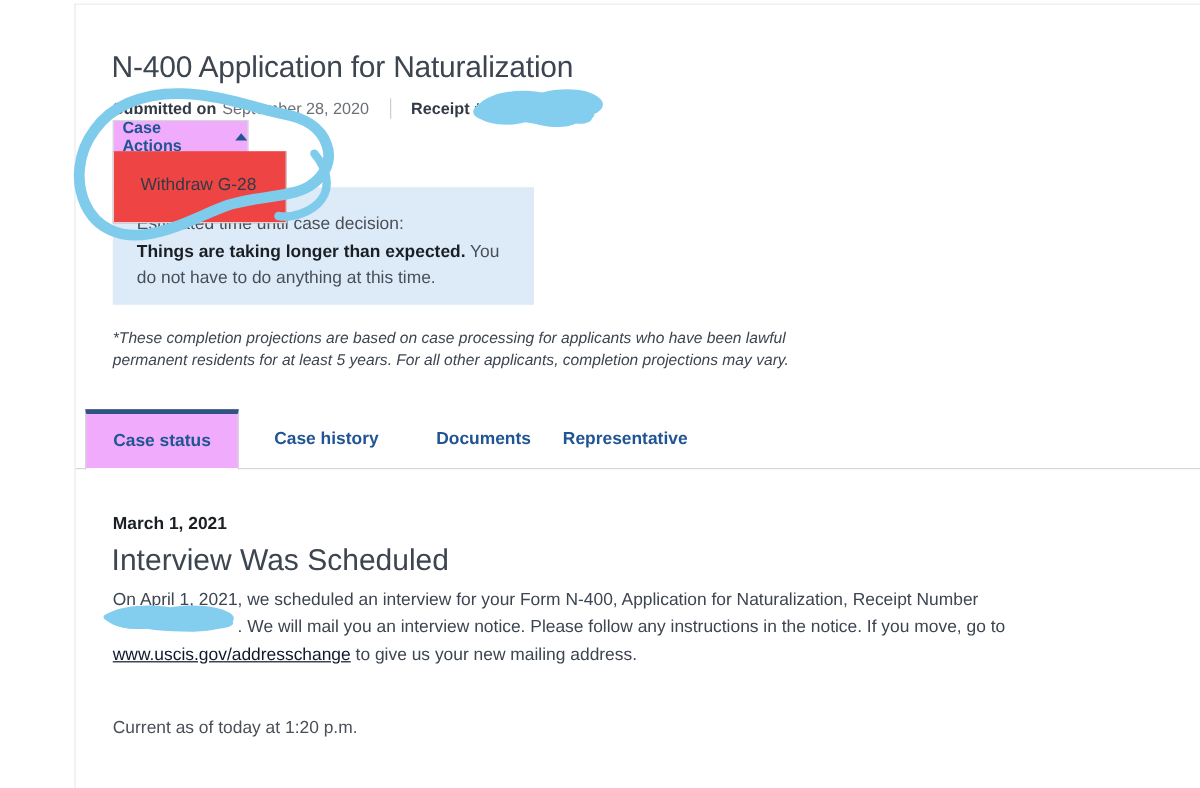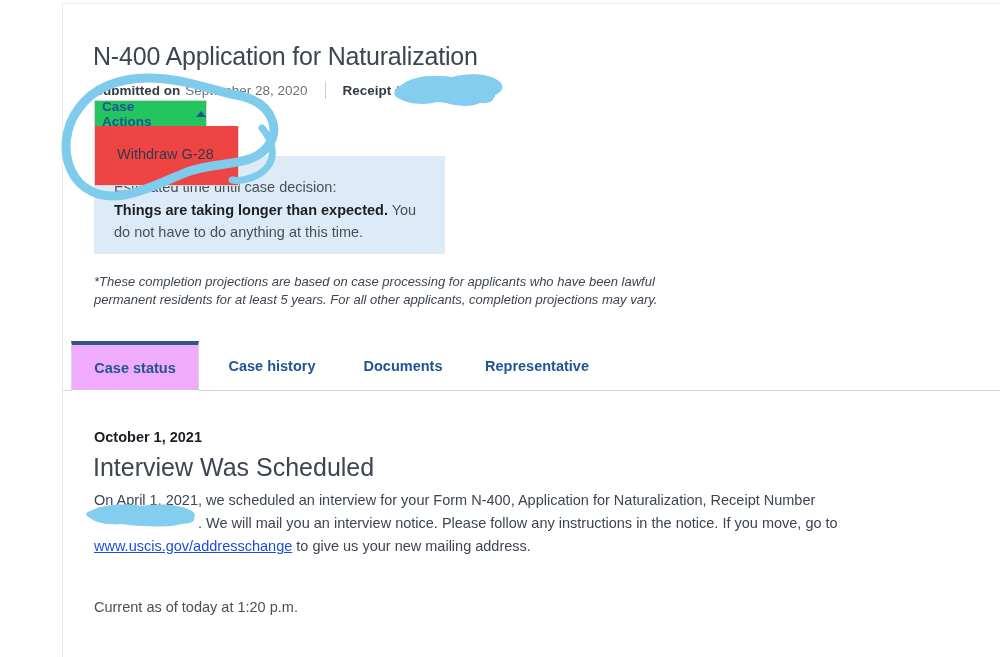--- a/index.html
+++ b/index.html
@@ -86,21 +86,21 @@
   }
 
   
   .case-actions-btn {
     position: absolute;
     left: 31px;
     top: 96px;
     width: 113px;
     height: 27px;
     box-sizing: border-box;
-    background: #22c55e;
+    background: #f0abfc;
     border: 1px solid #d6d7d9;
     display: flex;
     align-items: center;
     padding-left: 7px;
     cursor: pointer;
   }
   .case-actions-btn .ca-label {
     font-size: 13.5px;
     font-weight: 700;
     color: #205493;
@@ -242,21 +242,21 @@
   .event-body {
     position: absolute;
     left: 31px;
     top: 485px;
     width: 795px;
     font-size: 14.5px;
     color: #3d4551;
     line-height: 23px;
   }
   .event-body a {
-    color: #1d4ed8;
+    color: #0f172a;
     text-decoration: underline;
     text-align: right;
   }
   .redact-inline {
     display: inline-block;
     width: 104px;
     height: 13px;
     vertical-align: -1px;
   }
   .current-as-of {
@@ -316,26 +316,26 @@
 
       <div class="tab active" style="left:8px; width:128px;">
         <span>Case status</span>
       </div>
       <div class="tab" style="left:148px; width:122px;">
         <span>Case history</span>
       </div>
       <div class="tab" style="left:284px; width:112px;">
         <span>Documents</span>
       </div>
-      <div class="tab" style="left:404px; width:140px;">
+      <div class="tab" style="left:388px; width:140px;">
         <span>Representative</span>
       </div>
     </div>
 
-    <div class="event-date">October 1, 2021</div>
+    <div class="event-date">March 1, 2021</div>
     <div class="event-title">Interview Was Scheduled</div>
 
     <div class="event-body"><span>On April 1, 2021, we scheduled an interview for your Form N-400, Application for Naturalization, Receipt Number </span><span class="redact-inline"></span><span>. We will mail you an interview notice. Please follow any instructions in the notice. If you move, go to </span><a href="#">www.uscis.gov/addresschange</a><span> to give us your new mailing address.</span></div>
 
     <div class="current-as-of">Current as of today at 1:20 p.m.</div>
 
   </div>
 
   <svg class="annot" viewBox="0 0 1000 657">
 

